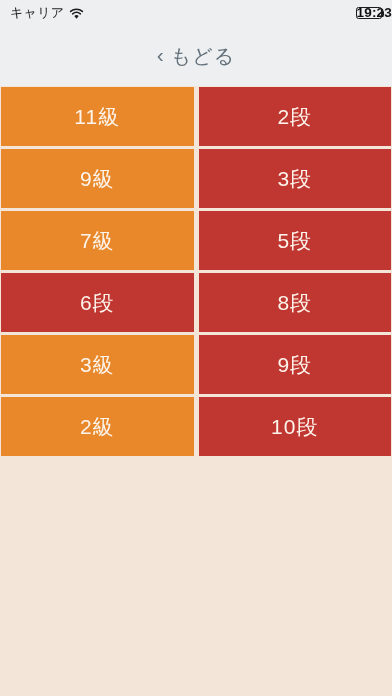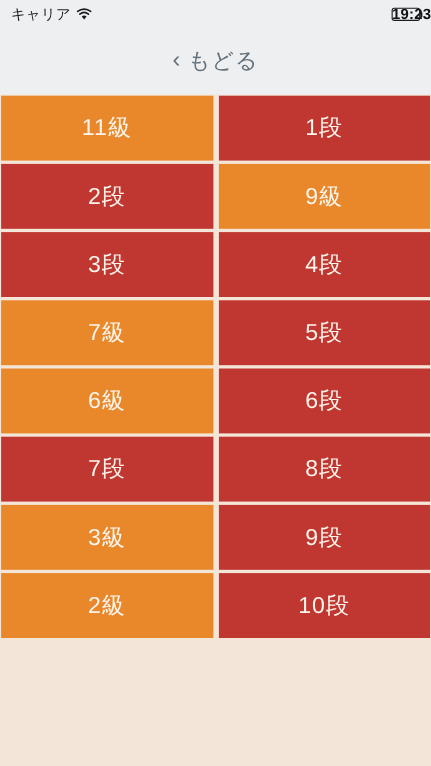--- a/index.html
+++ b/index.html
@@ -206,48 +206,36 @@
       <span class="back-label">もどる</span>
     </div>
   </div>
 
   <div class="grid-wrap">
     <div class="grid" id="rank-grid">
         <div class="cell cell-kyu">
           <span class="cell-label">11級</span>
         </div>
         <div class="cell cell-dan">
-          <span class="cell-label">1段</span>
-        </div>
-        <div class="cell cell-dan">
           <span class="cell-label">2段</span>
         </div>
         <div class="cell cell-kyu">
           <span class="cell-label">9級</span>
         </div>
         <div class="cell cell-dan">
           <span class="cell-label">3段</span>
         </div>
-        <div class="cell cell-dan">
-          <span class="cell-label">4段</span>
-        </div>
         <div class="cell cell-kyu">
           <span class="cell-label">7級</span>
         </div>
         <div class="cell cell-dan">
           <span class="cell-label">5段</span>
         </div>
-        <div class="cell cell-kyu">
-          <span class="cell-label">6級</span>
-        </div>
         <div class="cell cell-dan">
           <span class="cell-label">6段</span>
-        </div>
-        <div class="cell cell-dan">
-          <span class="cell-label">7段</span>
         </div>
         <div class="cell cell-dan">
           <span class="cell-label">8段</span>
         </div>
         <div class="cell cell-kyu">
           <span class="cell-label">3級</span>
         </div>
         <div class="cell cell-dan">
           <span class="cell-label">9段</span>
         </div>

